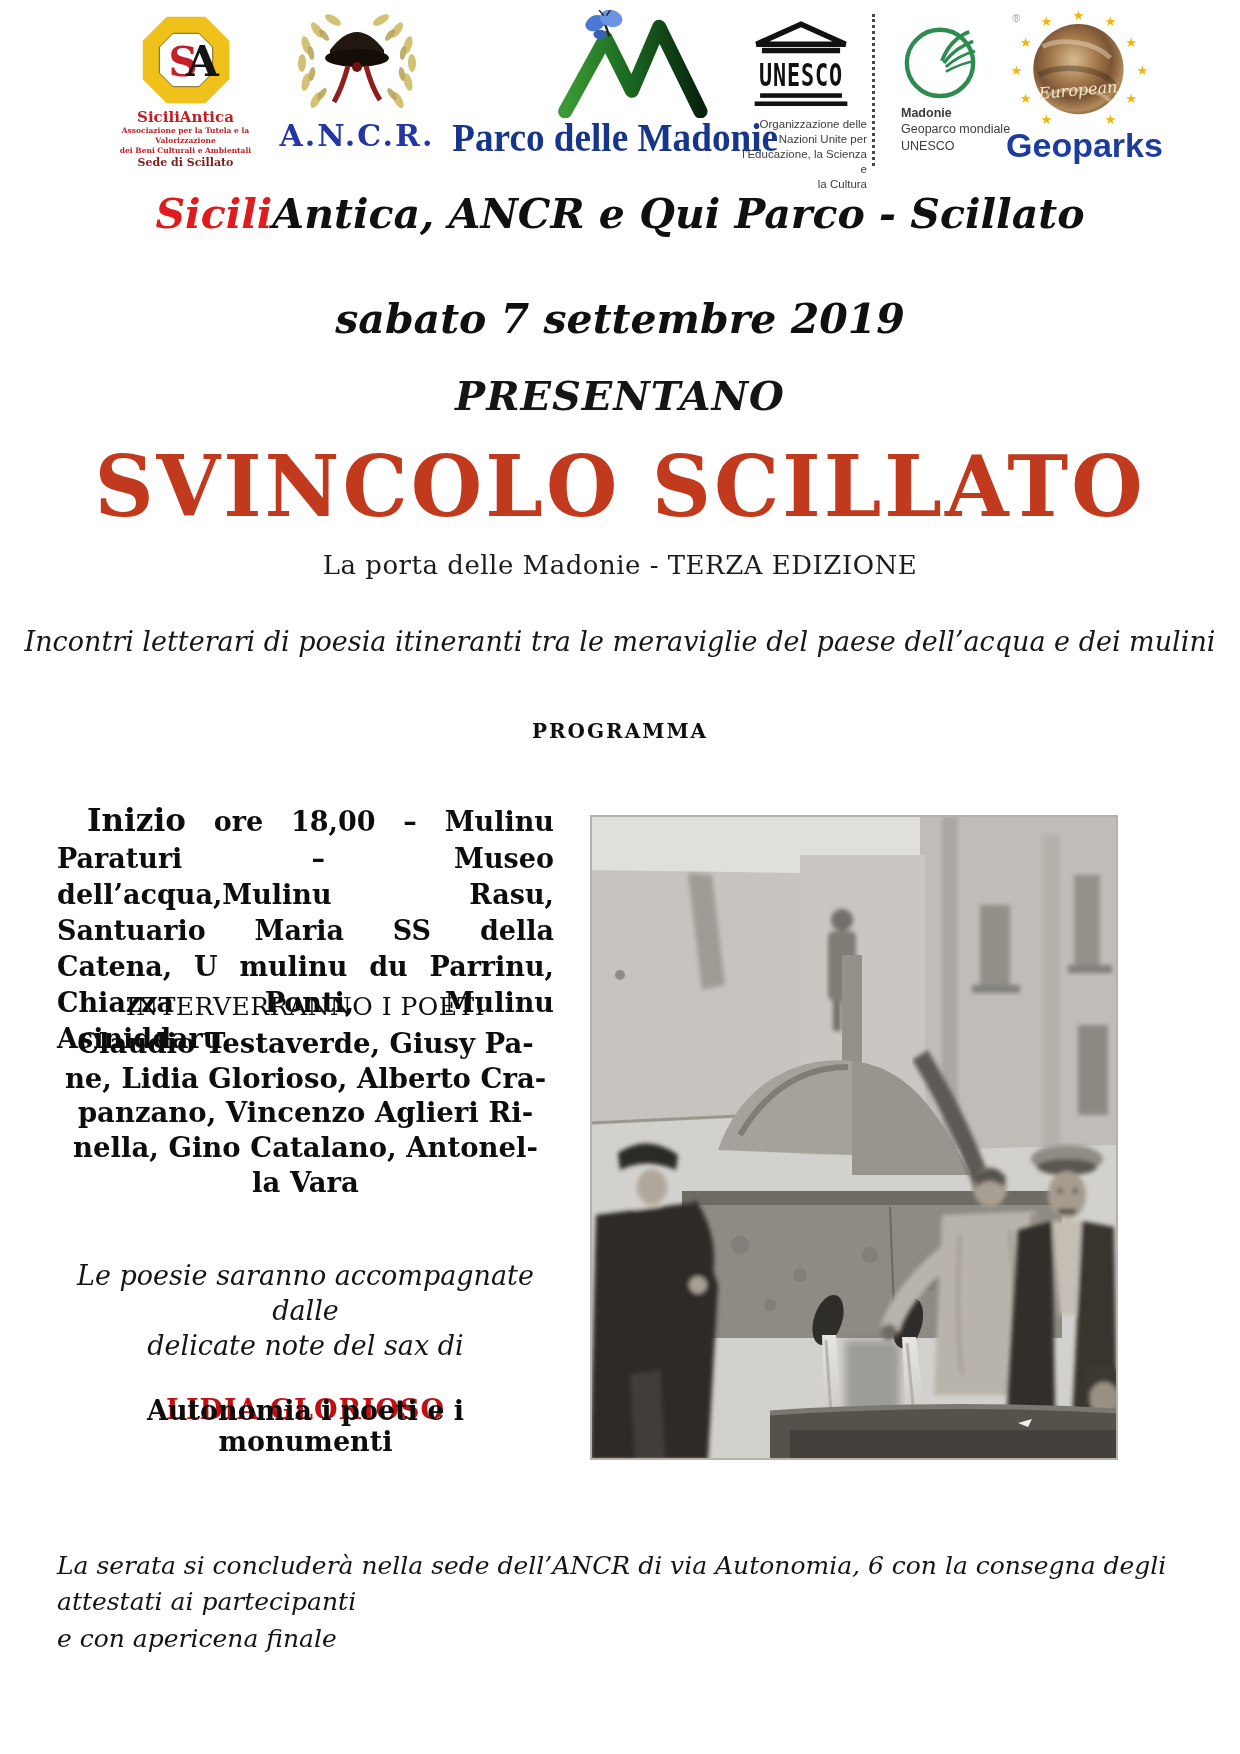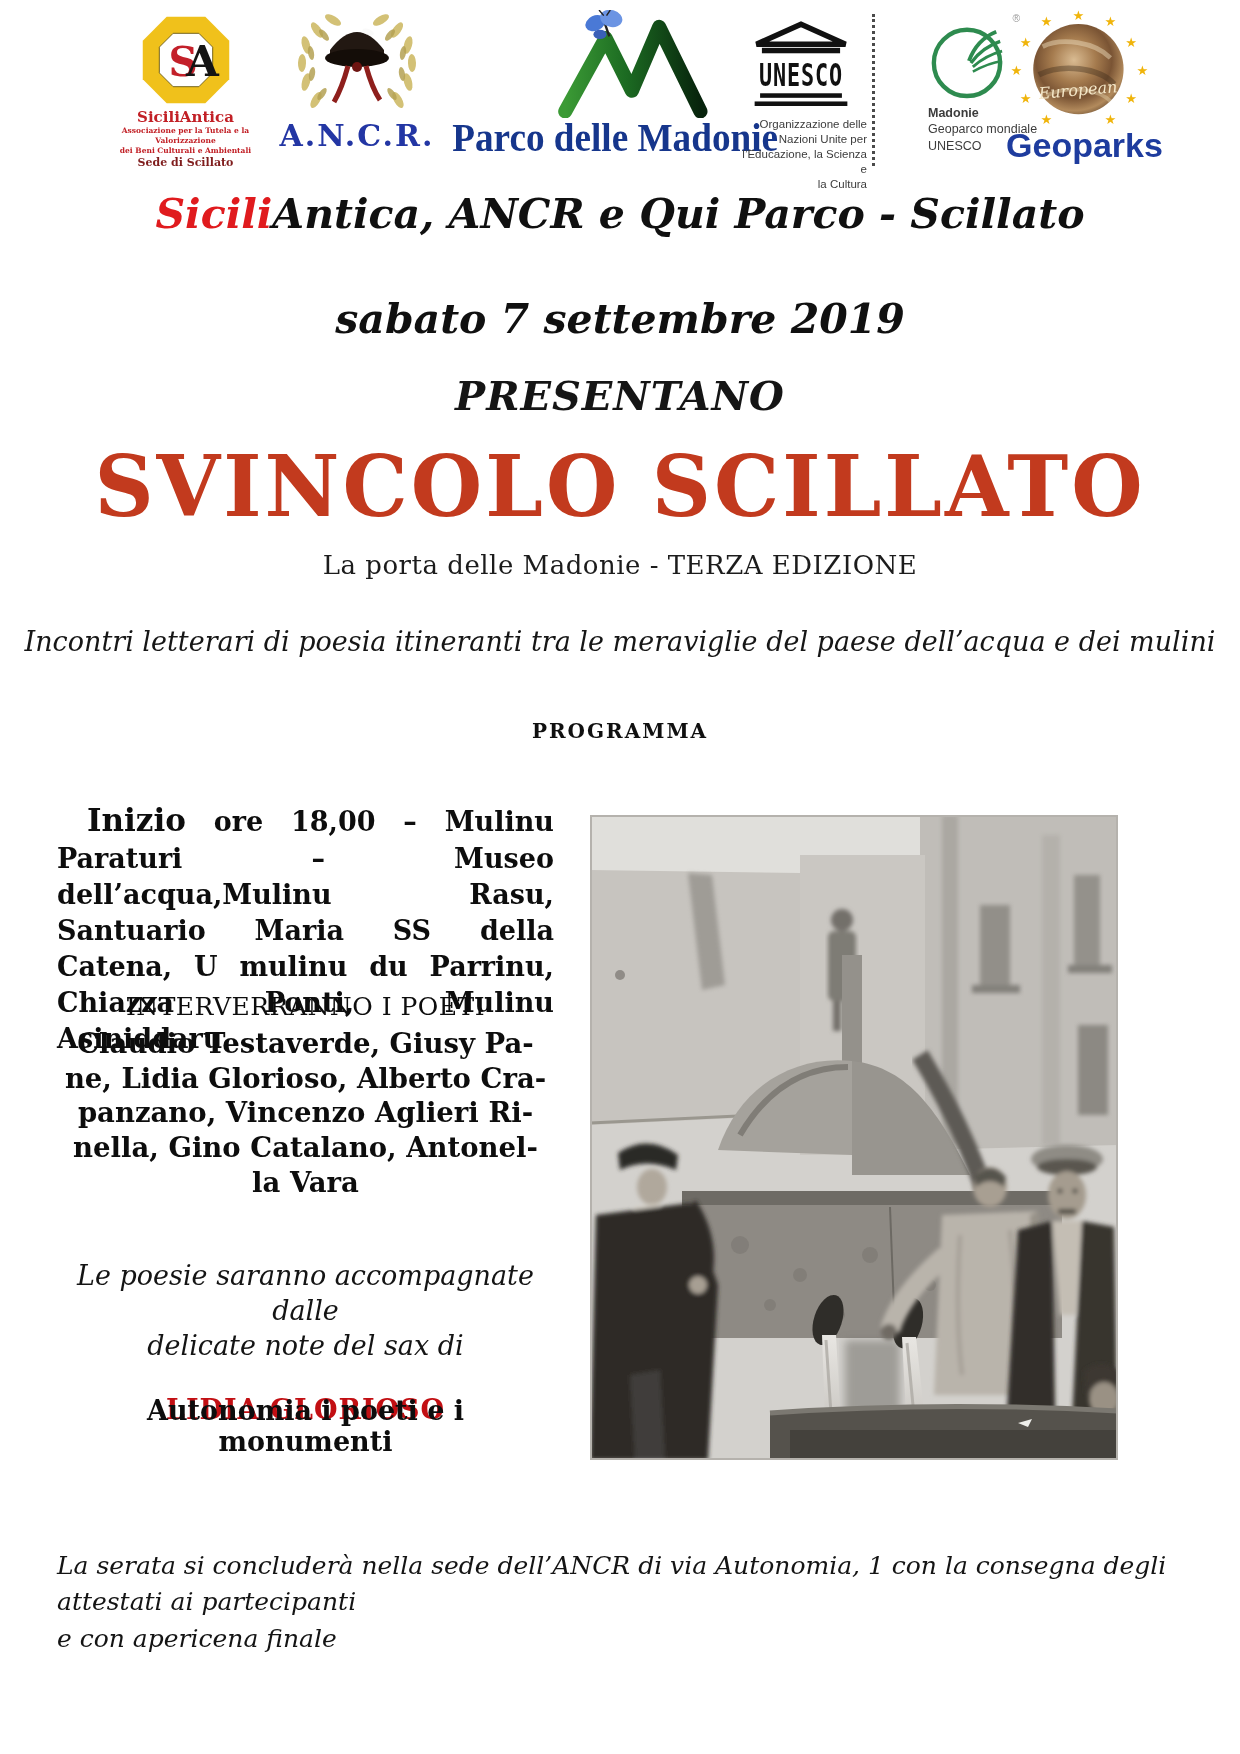--- a/index.html
+++ b/index.html
@@ -138,21 +138,21 @@
       <rect x="4" y="89" width="102" height="5" fill="#111"></rect>
     </svg>
     <div class="unesco-caption preline">Organizzazione delle
 Nazioni Unite per
 l’Educazione, la Scienza e
 la Cultura</div>
   </div>
 
   <div class="dotted-sep" style="left:872px;top:14px;height:152px;"></div>
 
-  <div class="logo" style="left:928px;top:18px;width:112px;text-align:left;">
+  <div class="logo" style="left:901px;top:18px;width:112px;text-align:left;">
     <svg width="78" height="82" viewBox="0 0 80 84" style="margin-left:0;">
       <circle cx="40" cy="46" r="34" fill="none" stroke="#2e8b4f" stroke-width="4.5"></circle>
       <g fill="none" stroke="#2e8b4f">
         <path d="M42,44 Q50,22 70,14" stroke-width="4"></path>
         <path d="M44,46 Q56,30 74,24" stroke-width="3.5"></path>
         <path d="M46,50 Q60,38 76,34" stroke-width="3"></path>
         <path d="M46,55 Q62,46 76,44" stroke-width="2.5"></path>
       </g>
     </svg>
     <div class="mad-cap">
@@ -329,16 +329,16 @@
       </g>
 
       <path d="M180,598 Q350,586 528,596 L528,645 L180,645 Z" fill="#55524c"></path>
       <path d="M180,598 Q350,586 528,596" stroke="#7b7871" stroke-width="5" fill="none"></path>
       <rect x="200" y="615" width="328" height="30" fill="#403d38" opacity=".8"></rect>
       <polygon points="428,608 442,604 438,612" fill="#eeeeea"></polygon>
       <rect x="1" y="1" width="526" height="643" fill="none" stroke="#b5b2ad" stroke-width="2"></rect>
     </svg>
   </div>
 
-  <div class="abs closing preline">La serata si concluderà nella sede dell’ANCR di via Autonomia, 1 con la consegna degli attestati ai partecipanti
+  <div class="abs closing preline">La serata si concluderà nella sede dell’ANCR di via Autonomia, 6 con la consegna degli attestati ai partecipanti
 e con apericena finale</div>
 
 </div>
 
 </body></html>

